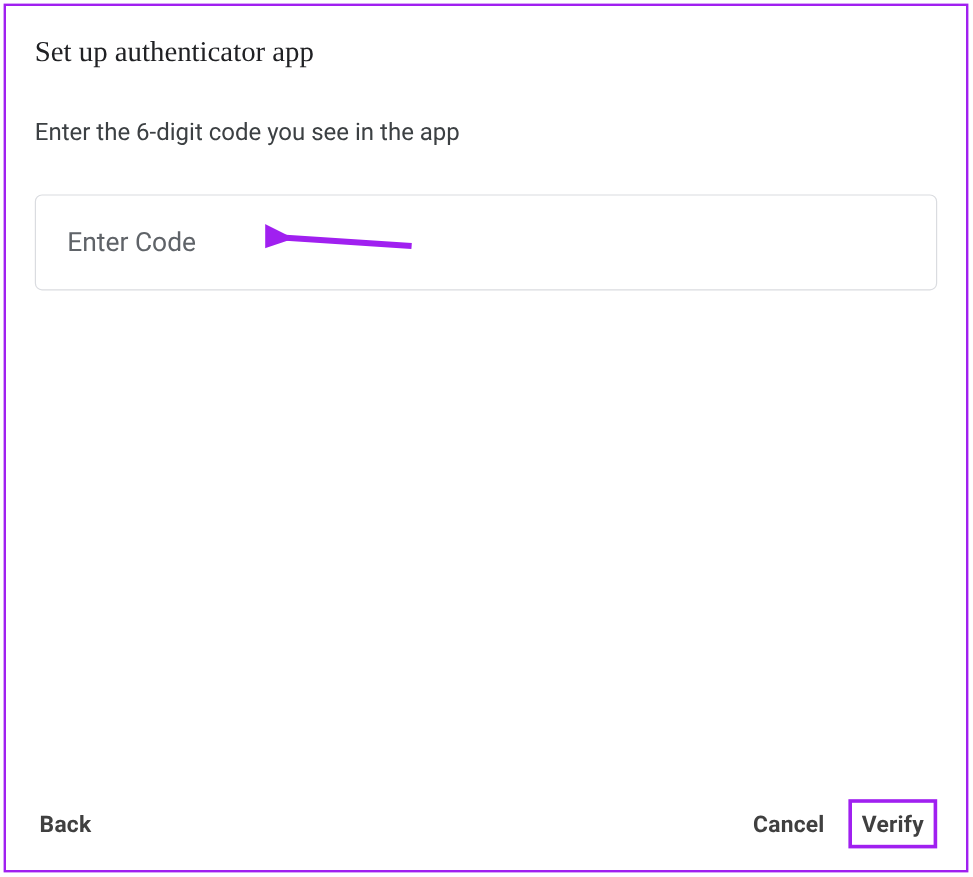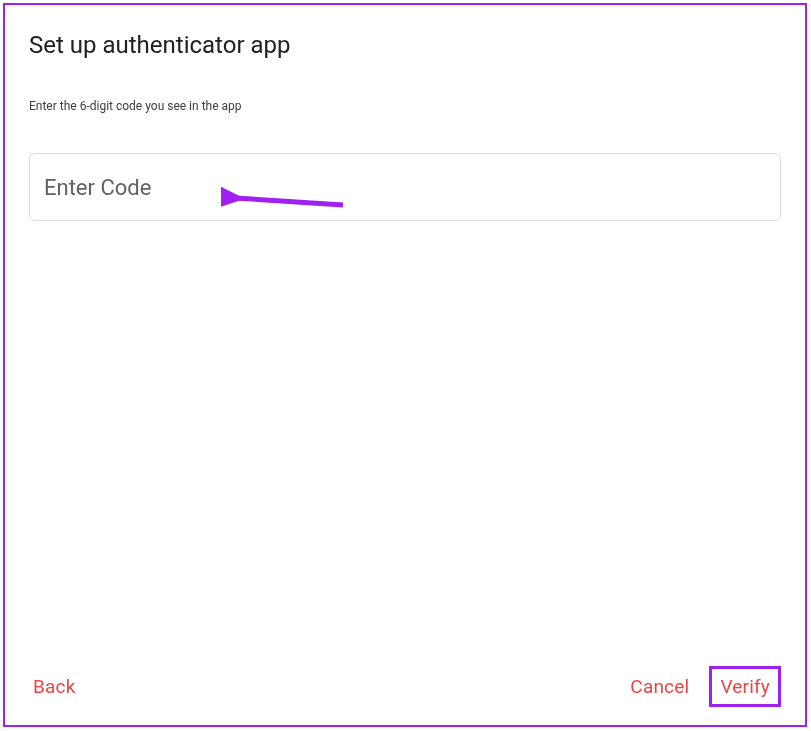--- a/index.html
+++ b/index.html
@@ -23,33 +23,34 @@
       display: flex;
       flex-direction: column;
       position: relative;
     }
     .dialog-title {
       font-size: 24px;
       font-weight: 400;
       color: #202124;
       margin-bottom: 40px;
       margin-top: 6px;
+      font-family: Liberation Serif, serif;
     }
     .dialog-instruction {
-      font-size: 12px;
+      font-size: 20px;
       font-weight: 400;
       color: #3c4043;
       margin-bottom: 40px;
     }
     .code-input {
       width: 100%;
-      height: 68px;
+      height: 80px;
       border: 1px solid #dadce0;
       border-radius: 6px;
-      padding: 0 14px;
+      padding: 0 26px;
       font-size: 22px;
       font-family: inherit;
       color: #202124;
       outline: none;
     }
     .code-input::placeholder {
       color: #5f6368;
     }
     .arrow-annotation {
       position: absolute;
@@ -69,22 +70,22 @@
     .button-group-right {
       display: flex;
       align-items: center;
       gap: 16px;
     }
     .text-button {
       background: none;
       border: none;
       font-family: inherit;
       font-size: 19px;
-      font-weight: 400;
-      color: #ef4444;
+      font-weight: 700;
+      color: #404040;
       cursor: pointer;
       padding: 8px 4px;
       letter-spacing: 0.2px;
     }
     .verify-highlight {
       border: 3px solid #a020f0;
       padding: 4px 6px;
       display: inline-flex;
     }
     .verify-highlight .text-button {

